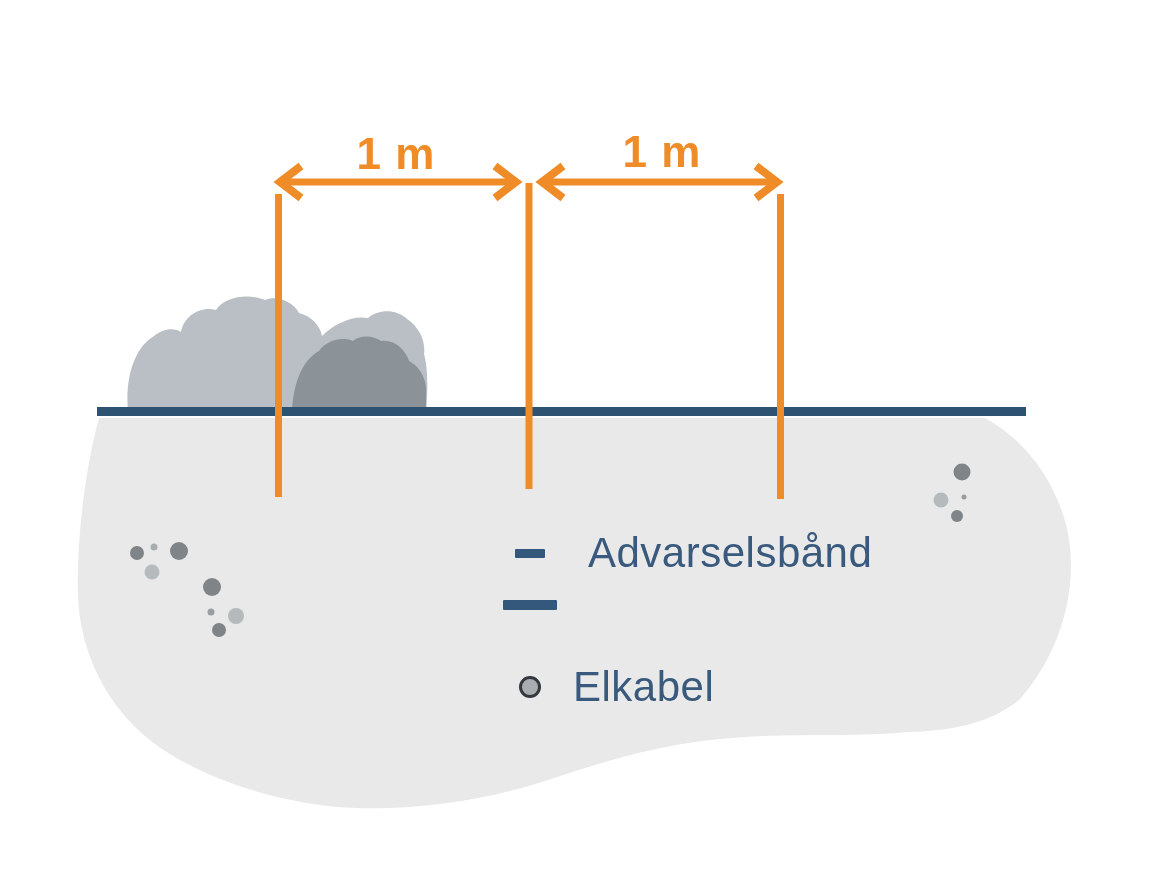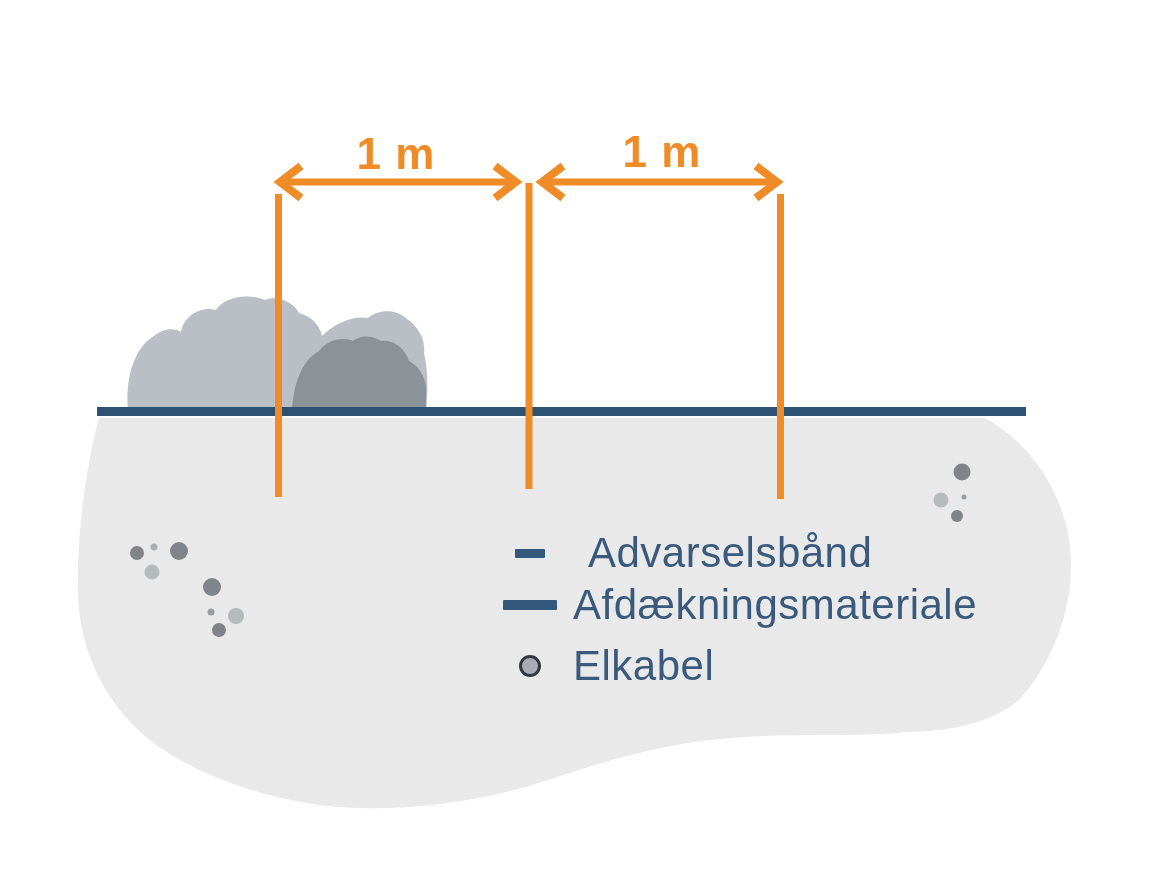--- a/index.html
+++ b/index.html
@@ -159,23 +159,22 @@
     <div class="swatch-cell">
       <div class="swatch-dash-short"></div>
     </div>
     <div class="legend-label">Advarselsbånd</div>
   </div>
 
   <div class="legend-row" style="top:583px;">
     <div class="swatch-cell">
       <div class="swatch-dash-long"></div>
     </div>
-    <div class="legend-label">Afdækningsmateriale</div>
   </div>
 
-  <div class="legend-row" style="top:644px;">
+  <div class="legend-row" style="top:665px;">
     <div class="swatch-cell">
       <div class="swatch-circle"></div>
     </div>
     <div class="legend-label">Elkabel</div>
   </div>
 
 </div>
 
 </body></html>

